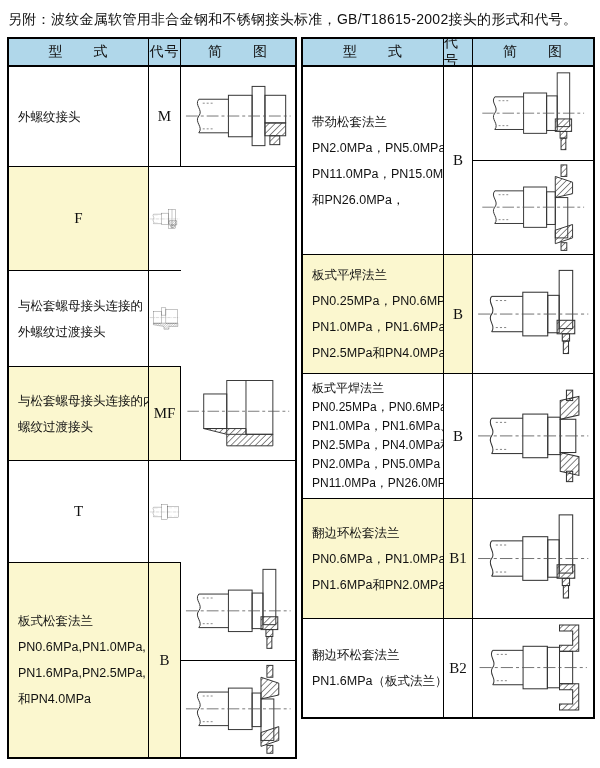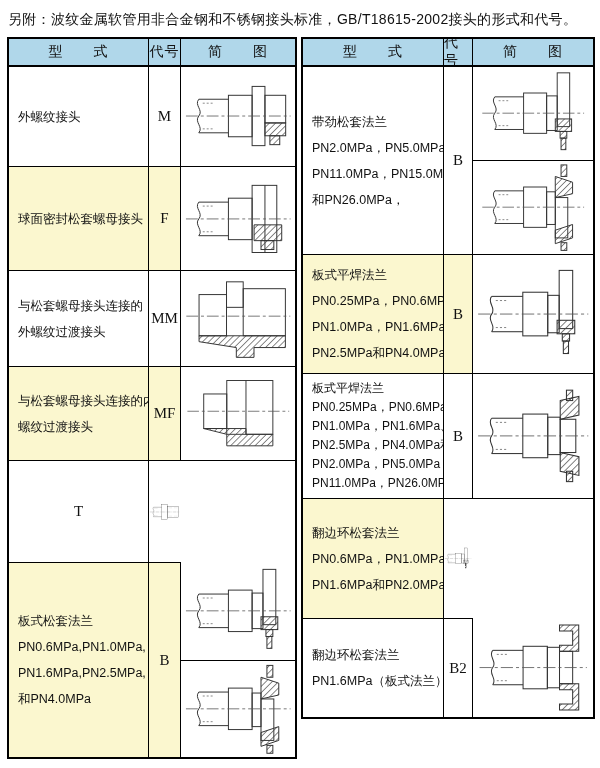--- a/index.html
+++ b/index.html
@@ -92,23 +92,20 @@
               <rect x="83" y="25" width="21" height="28" stroke="#333" stroke-width="1" fill="none"></rect>
               <rect x="83" y="53" width="21" height="13" fill="url(#h0)" stroke="#333"></rect>
               <rect x="88" y="66" width="10" height="9" fill="url(#h0)" stroke="#333"></rect>
               <line x1="3" y1="46" x2="109" y2="46" stroke="#555" stroke-width="0.8" stroke-dasharray="12 3 3 3"></line>
             </svg>
           </div>
       </div>
     </div>
 
     <div class="trow lr2">
-      <div class="cell type hl">
-          <span>球面密封松套螺母接头</span>
-        </div>
       <div class="cell code hl">
           <span>F</span>
         </div>
       <div class="cell diag">
         <div class="sub">
             <svg viewBox="0 0 112 92" preserveAspectRatio="xMidYMid meet" xmlns="http://www.w3.org/2000/svg">
               <defs>
                 <pattern id="h1" width="4.5" height="4.5" patternUnits="userSpaceOnUse" patternTransform="rotate(45)">
                   <line x1="0" y1="0" x2="0" y2="4.5" stroke="#444" stroke-width="1.3"></line>
                 </pattern>
@@ -126,23 +123,20 @@
               <line x1="3" y1="46" x2="109" y2="46" stroke="#555" stroke-width="0.8" stroke-dasharray="12 3 3 3"></line>
             </svg>
           </div>
       </div>
     </div>
 
     <div class="trow lr3">
       <div class="cell type">
           <span>与松套螺母接头连接的
 外螺纹过渡接头</span>
-        </div>
-      <div class="cell code">
-          <span>MM</span>
         </div>
       <div class="cell diag">
         <div class="sub">
             <svg viewBox="0 0 112 92" preserveAspectRatio="xMidYMid meet" xmlns="http://www.w3.org/2000/svg">
               <defs>
                 <pattern id="h2" width="4.5" height="4.5" patternUnits="userSpaceOnUse" patternTransform="rotate(45)">
                   <line x1="0" y1="0" x2="0" y2="4.5" stroke="#444" stroke-width="1.3"></line>
                 </pattern>
               </defs>
               <rect x="16" y="22" width="28" height="42" stroke="#333" stroke-width="1" fill="none"></rect>
@@ -410,20 +404,23 @@
           </div>
       </div>
     </div>
 
     <div class="trow rr4">
       <div class="cell type hl">
           <span>翻边环松套法兰
 PN0.6MPa，PN1.0MPa，
 PN1.6MPa和PN2.0MPa，</span>
         </div>
+      <div class="cell code hl">
+          <span>B1</span>
+        </div>
       <div class="cell diag">
         <div class="sub">
             <svg viewBox="0 0 112 92" preserveAspectRatio="xMidYMid meet" xmlns="http://www.w3.org/2000/svg">
               <defs>
                 <pattern id="h11" width="4.5" height="4.5" patternUnits="userSpaceOnUse" patternTransform="rotate(45)">
                   <line x1="0" y1="0" x2="0" y2="4.5" stroke="#444" stroke-width="1.3"></line>
                 </pattern>
               </defs>
               <path d="M16,29 C11,35 21,40 16,46 C11,52 21,57 16,63" stroke="#333" stroke-width="1" fill="none"></path>
               <line x1="16" y1="29" x2="46" y2="29" stroke="#333" stroke-width="1" fill="none"></line>

